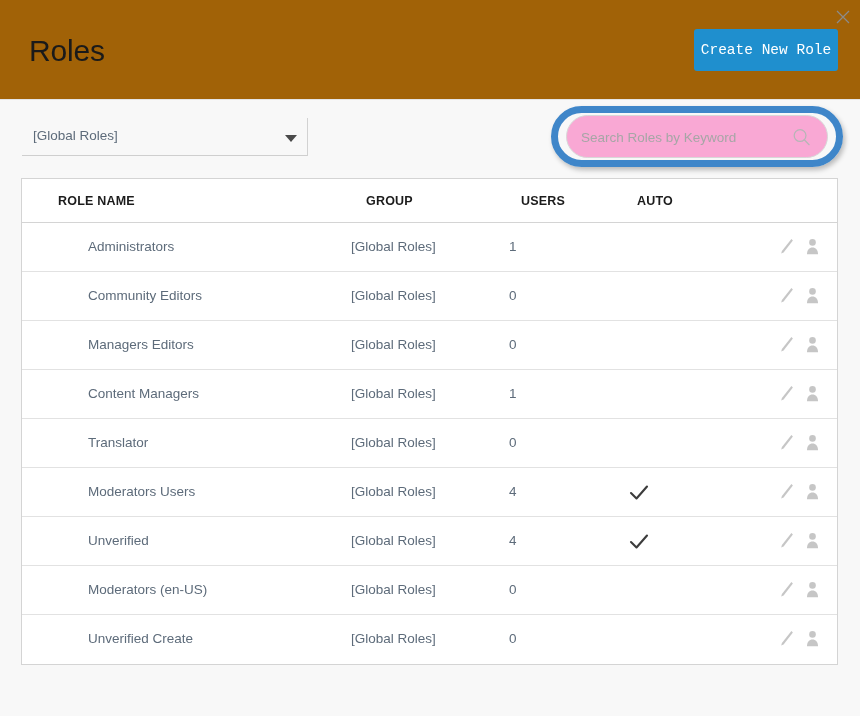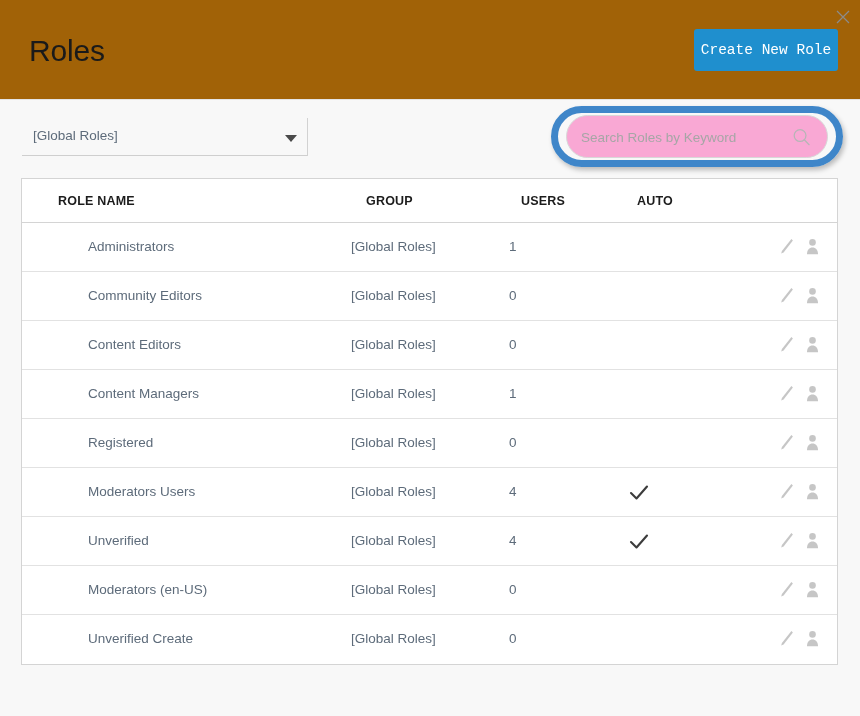--- a/index.html
+++ b/index.html
@@ -283,21 +283,21 @@
           </span>
           <span class="action-icon">
             <svg viewBox="0 0 17 21" width="17" height="21" aria-hidden="true">
               <circle cx="8.5" cy="6.4" r="3.3" fill="currentColor"></circle>
               <path d="M3 18.2 C3 13.6 5.3 11.4 8.5 11.4 C11.7 11.4 14 13.6 14 18.2 Z" fill="currentColor"></path>
             </svg>
           </span>
         </span>
       </div>
       <div class="table-row">
-        <span class="cell cell-role">Content Editors</span>
+        <span class="cell cell-role">Managers Editors</span>
         <span class="cell cell-group">[Global Roles]</span>
         <span class="cell cell-users">0</span>
         <span class="row-actions">
           <span class="action-icon">
             <svg viewBox="0 0 17 21" width="17" height="21" aria-hidden="true">
               <path d="M13.4 3.1 L14.9 4.6 L5.6 16.4 L3.2 17.4 L3.9 14.9 Z" fill="currentColor"></path>
             </svg>
           </span>
           <span class="action-icon">
             <svg viewBox="0 0 17 21" width="17" height="21" aria-hidden="true">
@@ -319,21 +319,21 @@
           </span>
           <span class="action-icon">
             <svg viewBox="0 0 17 21" width="17" height="21" aria-hidden="true">
               <circle cx="8.5" cy="6.4" r="3.3" fill="currentColor"></circle>
               <path d="M3 18.2 C3 13.6 5.3 11.4 8.5 11.4 C11.7 11.4 14 13.6 14 18.2 Z" fill="currentColor"></path>
             </svg>
           </span>
         </span>
       </div>
       <div class="table-row">
-        <span class="cell cell-role">Registered</span>
+        <span class="cell cell-role">Translator</span>
         <span class="cell cell-group">[Global Roles]</span>
         <span class="cell cell-users">0</span>
         <span class="row-actions">
           <span class="action-icon">
             <svg viewBox="0 0 17 21" width="17" height="21" aria-hidden="true">
               <path d="M13.4 3.1 L14.9 4.6 L5.6 16.4 L3.2 17.4 L3.9 14.9 Z" fill="currentColor"></path>
             </svg>
           </span>
           <span class="action-icon">
             <svg viewBox="0 0 17 21" width="17" height="21" aria-hidden="true">

